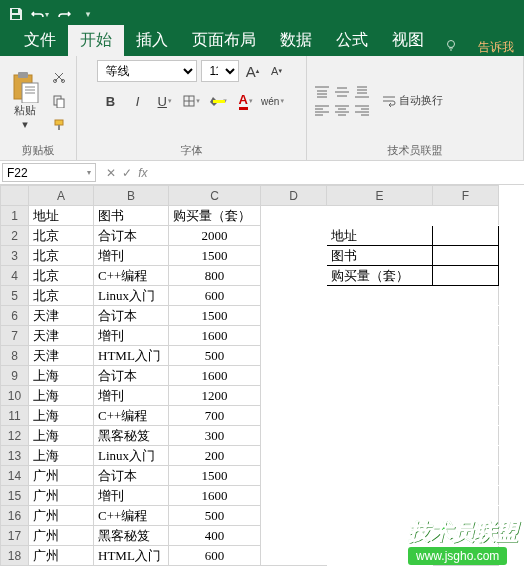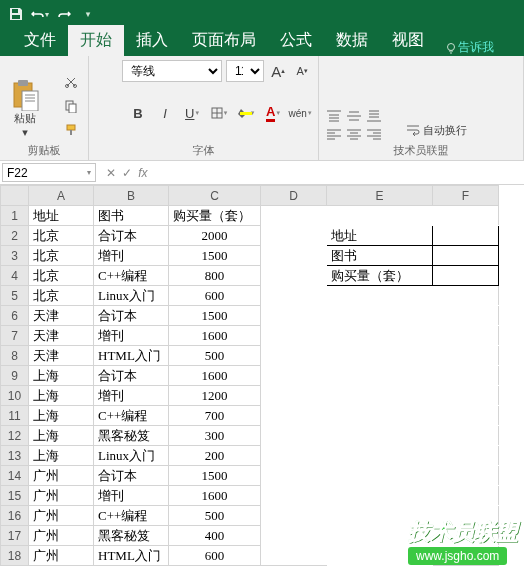--- a/index.html
+++ b/index.html
@@ -3,24 +3,24 @@
 <meta charset="utf-8">
 <style>
 * { margin: 0; padding: 0; box-sizing: border-box; }
 body { font-family: "Microsoft YaHei", "Segoe UI", sans-serif; font-size: 12px; background: #fff; overflow: hidden; width: 524px; height: 571px; position: relative; }
 .qat { height: 28px; background: #0f6b3c; display: flex; align-items: center; padding: 0 6px; gap: 4px; }
 .qat .icon { width: 20px; height: 20px; display: flex; align-items: center; justify-content: center; color: #fff; cursor: pointer; }
 .tabbar { height: 28px; background: #0f6b3c; display: flex; align-items: flex-end; padding-left: 12px; }
 .tab { padding: 5px 12px; color: #fff; font-size: 16px; cursor: pointer; }
 .tab.file { color: #fff; }
 .tab.active { background: #f1f1f1; color: #217346; }
-.tell { display: flex; align-items: flex-end; color: #5eead4; padding: 0 8px; gap: 0; }
+.tell { display: flex; align-items: flex-start; color: #fdba74; padding: 0 8px; gap: 20px; }
 .ribbon { height: 105px; background: #f1f1f1; border-bottom: 1px solid #d4d4d4; display: flex; }
 .rgroup { border-right: 1px solid #d4d4d4; padding: 4px 6px 2px; display: flex; flex-direction: column; }
-.rgroup .body { flex: 1; display: flex; gap: 16px; align-items: flex-end; }
+.rgroup .body { flex: 1; display: flex; gap: 4px; align-items: center; }
 .rgroup .label { text-align: center; font-size: 11px; color: #666; padding-top: 2px; }
 .paste-btn { display: flex; flex-direction: column; align-items: center; cursor: pointer; padding: 2px 4px; }
 .paste-btn svg { width: 30px; height: 32px; }
 .paste-btn span { font-size: 11px; color: #444; }
 .mini-btns { display: flex; flex-direction: column; gap: 2px; }
 .mini-btn { width: 22px; height: 22px; display: flex; align-items: center; justify-content: center; cursor: pointer; border: 1px solid transparent; }
 .font-top { display: flex; gap: 4px; align-items: center; margin-bottom: 4px; }
 .font-sel { border: 1px solid #c6c6c6; background: #fff; height: 22px; font-size: 12px; padding: 0 4px; }
 .font-name { width: 100px; }
 .font-size { width: 38px; }
@@ -75,22 +75,22 @@
       </svg>
     </div>
   <div class="icon" style="color:#cfe6d7;font-size:9px">▾</div>
 </div>
 
 <div class="tabbar">
   <div class="tab file">文件</div>
   <div class="tab active">开始</div>
   <div class="tab">插入</div>
   <div class="tab">页面布局</div>
+  <div class="tab">数据</div>
   <div class="tab">公式</div>
-  <div class="tab">数据</div>
   <div class="tab">视图</div>
   <div class="tell">
     <svg width="14" height="14" viewBox="0 0 14 14">
         <circle cx="7" cy="5" r="3.5" fill="none" stroke="#c8e0d0"></circle>
         <path stroke="#c8e0d0" d="M5 9h4M6 11h2"></path>
       </svg>
     <span>告诉我</span>
   </div>
 </div>
 

